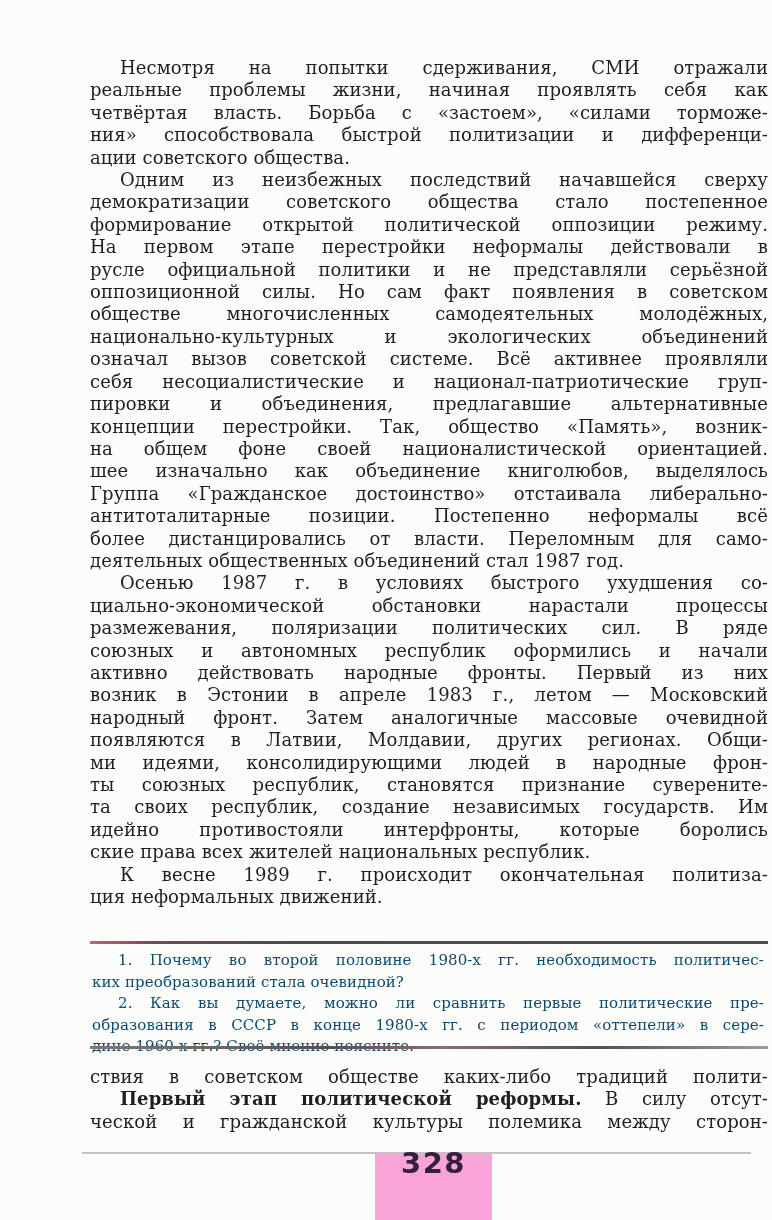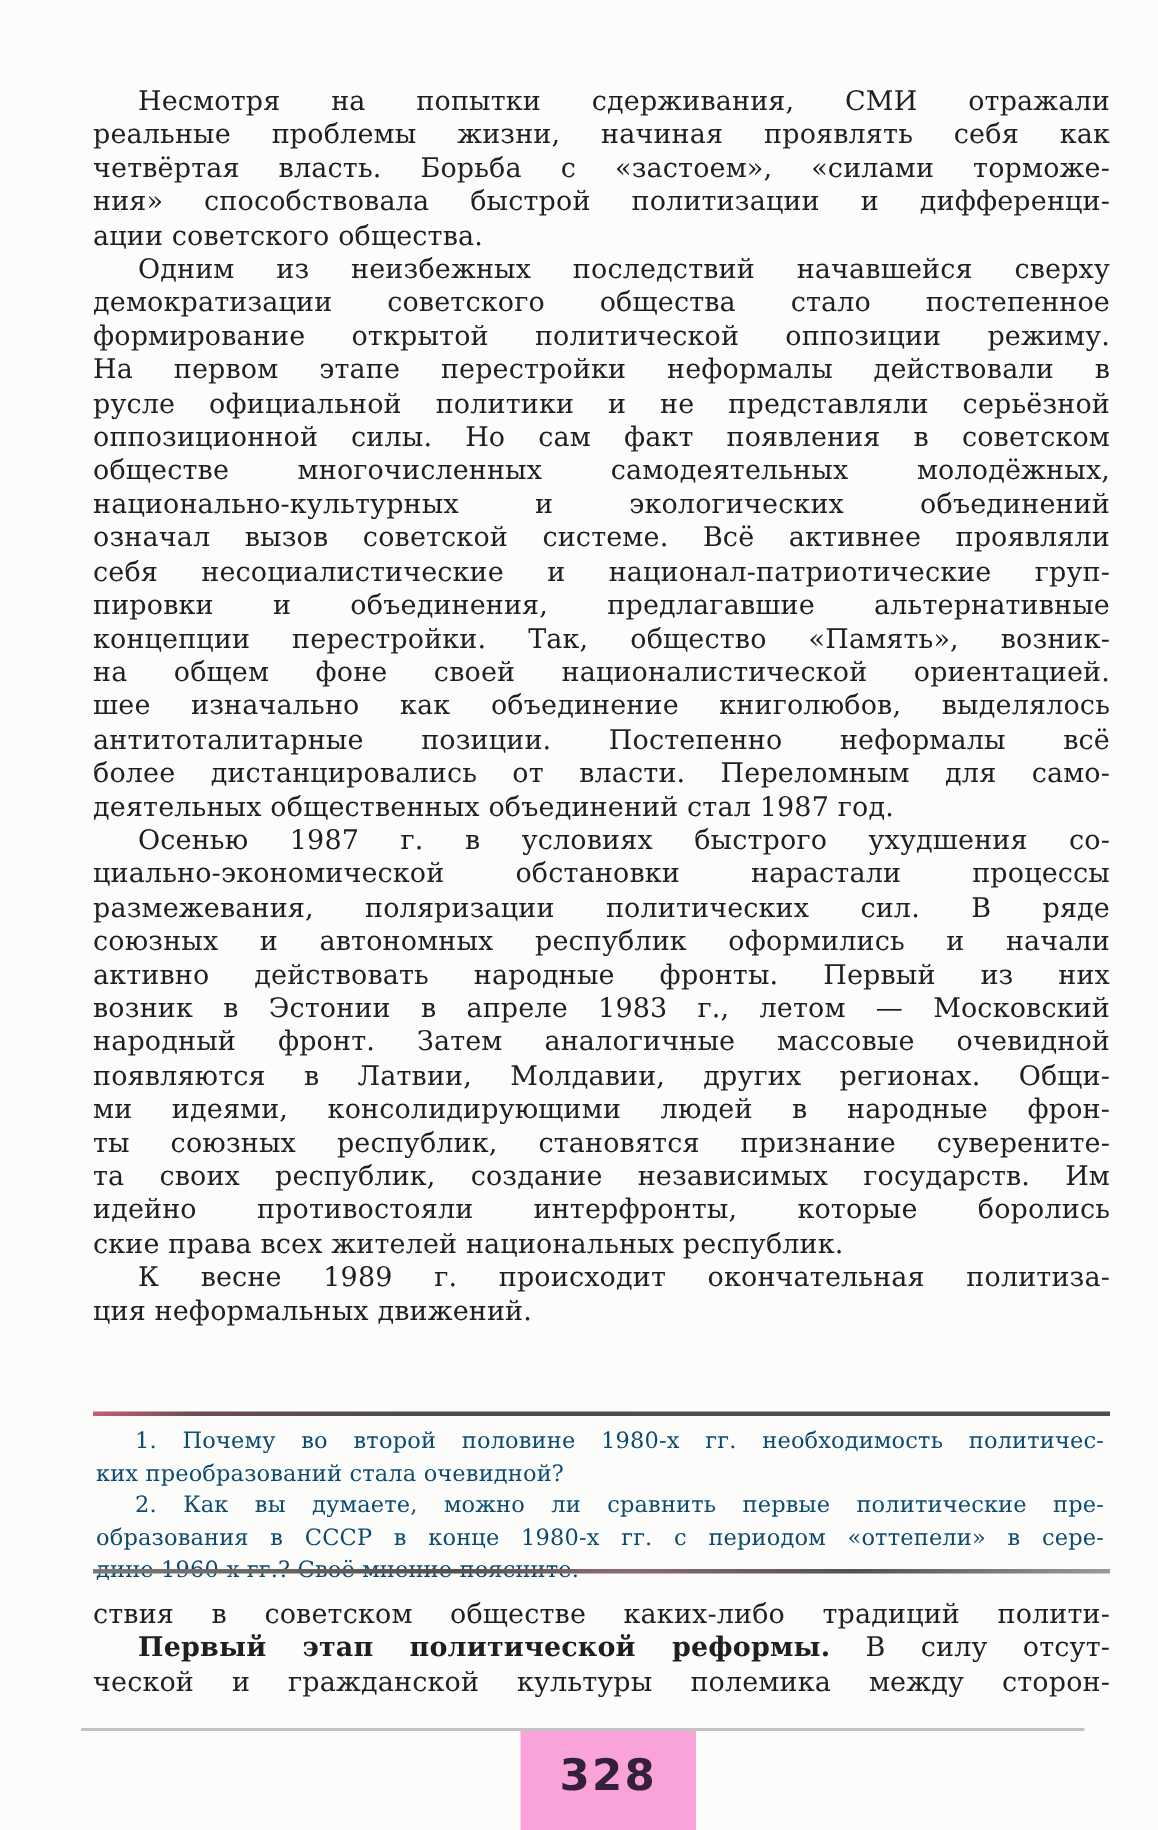--- a/index.html
+++ b/index.html
@@ -4,21 +4,21 @@
 <style>
   html,body{margin:0;padding:0;}
   body{
     width:772px;height:1220px;
     background:#fcfcfa;
     font-family:"DejaVu Serif","Liberation Serif",serif;
     color:#1f1f1f;
     position:relative;
     overflow:hidden;
   }
-  .page{position:absolute;inset:0;}
+  .page{position:absolute;inset:0;margin-left:28px;}
   .bodytext{
     position:absolute;left:62px;top:57px;width:678px;
     font-size:18px;line-height:22.4px;letter-spacing:.1px;
   }
   .line{text-align:justify;text-align-last:justify;}
   .line.end{text-align-last:start;}
   .bodytext .line.ind,.section .line.ind{text-indent:30px;}
   .questions{
     position:absolute;left:64px;top:950px;width:672px;
     font-size:15px;line-height:21.5px;color:#0c4a6e;letter-spacing:.1px;
@@ -38,21 +38,21 @@
     font-size:18px;line-height:22.4px;letter-spacing:.1px;
   }
   .section b{font-weight:bold;}
   .baseline{
     position:absolute;left:54px;top:1152px;width:669px;height:2px;
     background:#c3c3c3;
   }
   .badge{
     position:absolute;left:347px;top:1154px;width:117px;height:66px;
     background:#f9a3d8;
-    display:flex;align-items:center;justify-content:center;
+    display:flex;align-items:flex-start;justify-content:center;
   }
   .badge .num{
     font-family:"DejaVu Sans","Liberation Sans",sans-serif;
     font-weight:bold;font-size:29px;letter-spacing:1.5px;
     color:#34203d;margin-top:-8px;
   }
 </style>
 </head>
 <body>
 
@@ -76,20 +76,21 @@
       <div class="line">русле официальной политики и не представляли серьёзной</div>
       <div class="line">оппозиционной силы. Но сам факт появления в советском</div>
       <div class="line">обществе многочисленных самодеятельных молодёжных,</div>
       <div class="line">национально-культурных и экологических объединений</div>
       <div class="line">означал вызов советской системе. Всё активнее проявляли</div>
       <div class="line">себя несоциалистические и национал-патриотические груп-</div>
       <div class="line">пировки и объединения, предлагавшие альтернативные</div>
       <div class="line">концепции перестройки. Так, общество «Память», возник-</div>
       <div class="line">на общем фоне своей националистической ориентацией.</div>
       <div class="line">шее изначально как объединение книголюбов, выделялось</div>
+      <div class="line">Группа «Гражданское достоинство» отстаивала либерально-</div>
       <div class="line">антитоталитарные позиции. Постепенно неформалы всё</div>
       <div class="line">более дистанцировались от власти. Переломным для само-</div>
       <div class="line end">деятельных общественных объединений стал 1987 год.</div>
     </div>
 
     <div class="para">
       <div class="line ind">Осенью 1987 г. в условиях быстрого ухудшения со-</div>
       <div class="line">циально-экономической обстановки нарастали процессы</div>
       <div class="line">размежевания, поляризации политических сил. В ряде</div>
       <div class="line">союзных и автономных республик оформились и начали</div>

